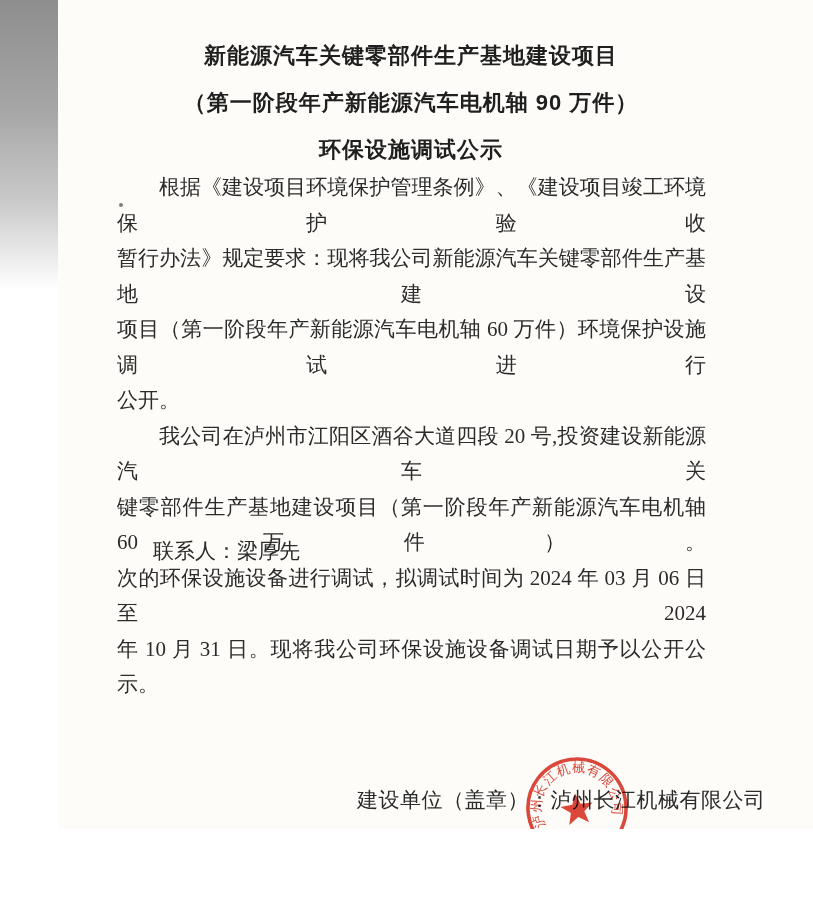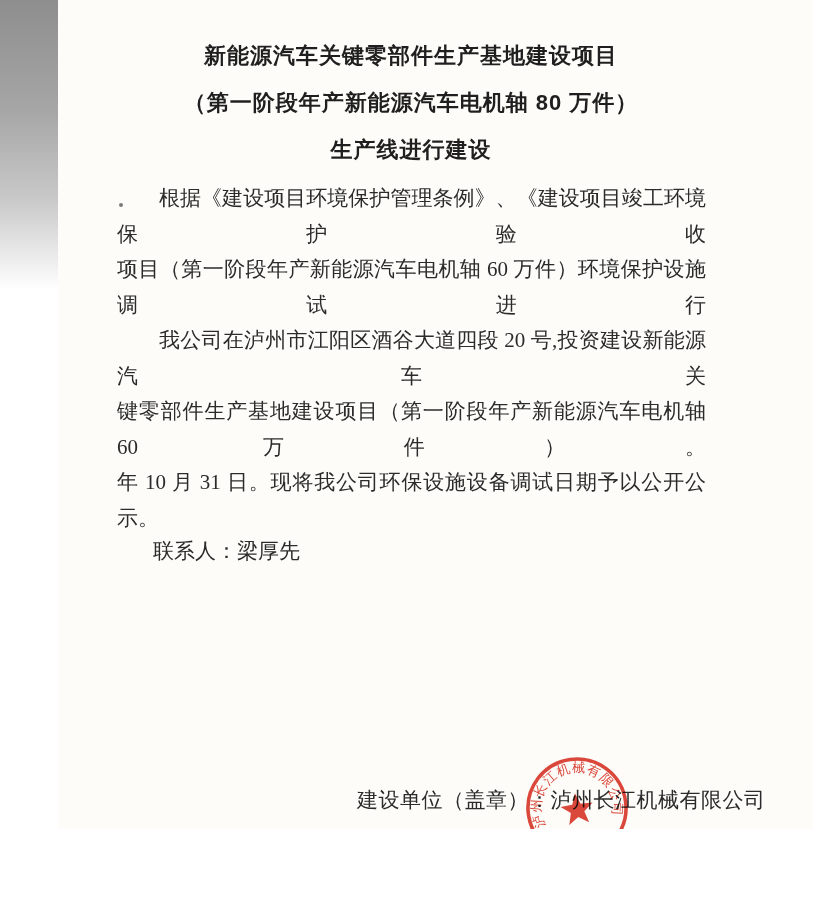--- a/index.html
+++ b/index.html
@@ -17,21 +17,21 @@
     pointer-events:none;
   }
   .title-block{
     position:absolute;top:32px;left:117px;width:588px;
     text-align:center;
     font-family:"Liberation Sans","DejaVu Sans",sans-serif;
     font-weight:700;font-size:22px;line-height:47px;
     color:#1f1f1f;letter-spacing:1px;
   }
   .body-block{
-    position:absolute;top:181px;left:117px;width:589px;
+    position:absolute;top:170px;left:117px;width:589px;
     font-size:21px;line-height:35.5px;
   }
   p.bline{margin:0;text-align:justify;text-align-last:justify;}
   p.bline.last{text-align-last:left;}
   p.bline.indent{text-indent:42px;}
   .contact-block{
     position:absolute;top:534px;left:117px;width:589px;
     font-size:21px;line-height:34px;
   }
   .contact-line{text-indent:36px;}
@@ -49,31 +49,34 @@
 </style>
 </head>
 <body>
 
 <div class="page">
 
   <div class="edge-shadow"></div>
 
   <div class="title-block">
     <div>新能源汽车关键零部件生产基地建设项目</div>
-    <div>（第一阶段年产新能源汽车电机轴 80 万件）</div>
-    <div>生产线进行建设</div>
+    <div>（第一阶段年产新能源汽车电机轴 90 万件）</div>
+    <div>环保设施调试公示</div>
   </div>
 
   <div class="speck"></div>
 
   <div class="body-block">
     <p class="bline indent">根据《建设项目环境保护管理条例》、《建设项目竣工环境保护验收</p>
+    <p class="bline">暂行办法》规定要求：现将我公司新能源汽车关键零部件生产基地建设</p>
     <p class="bline">项目（第一阶段年产新能源汽车电机轴 60 万件）环境保护设施调试进行</p>
+    <p class="bline last">公开。</p>
     <p class="bline indent">我公司在泸州市江阳区酒谷大道四段 20 号,投资建设新能源汽车关</p>
     <p class="bline">键零部件生产基地建设项目（第一阶段年产新能源汽车电机轴 60 万件）。</p>
+    <p class="bline">次的环保设施设备进行调试，拟调试时间为 2024 年 03 月 06 日至 2024</p>
     <p class="bline last">年 10 月 31 日。现将我公司环保设施设备调试日期予以公开公示。</p>
   </div>
 
   <div class="contact-block">
     <div class="contact-line">联系人：梁厚先</div>
   </div>
 
   <div class="sig-unit">建设单位（盖章）：泸州长江机械有限公司</div>
   <div class="sig-date">2024 年 03 月 06 日</div>
 

